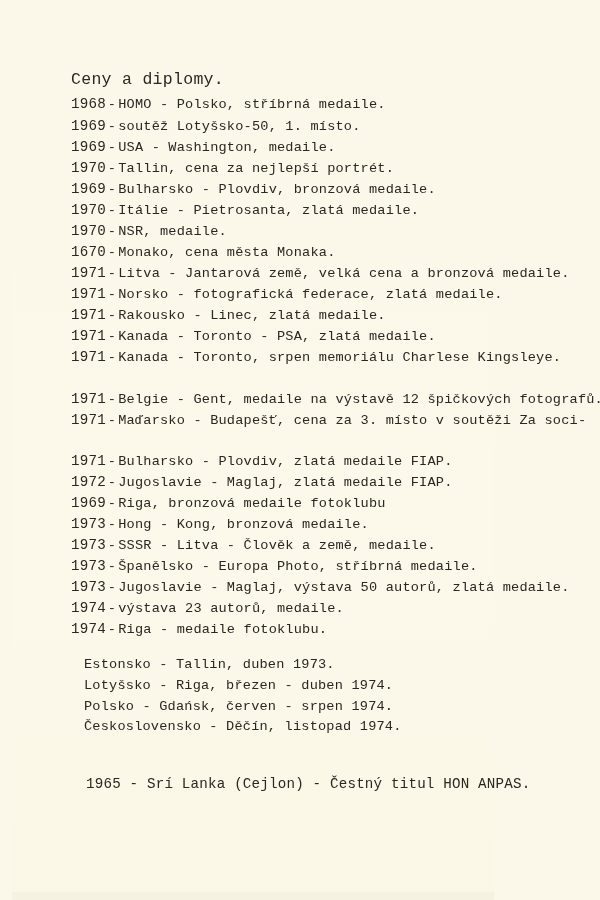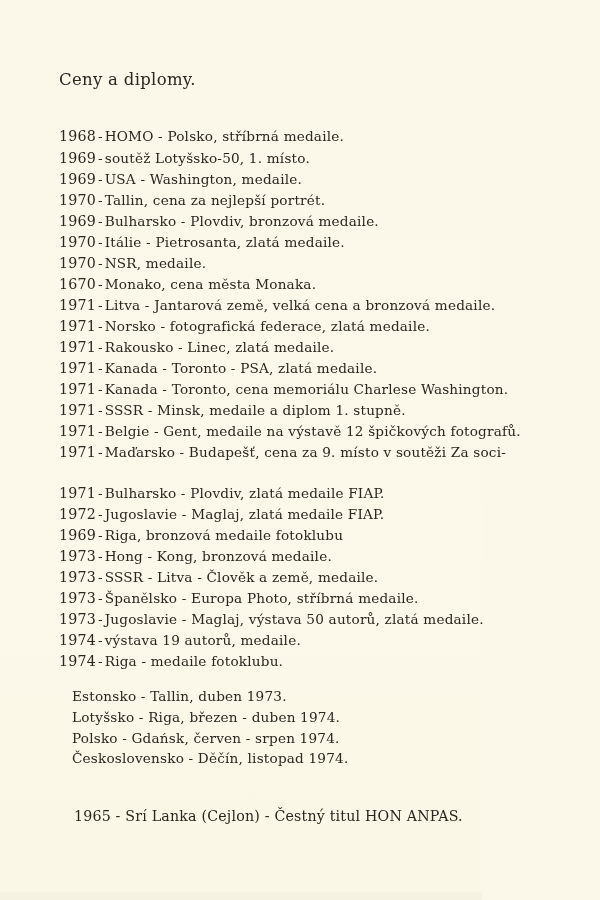--- a/index.html
+++ b/index.html
@@ -10,23 +10,24 @@
       width: 600px;
       height: 900px;
       background: #fbf8e9;
       overflow: hidden;
       position: relative;
       font-family: "DejaVu Serif", "Liberation Serif", serif;
       color: #2a2620;
     }
     .page {
       position: absolute;
-      left: 0; top: 0;
+      left: 12px; top: 0;
       width: 482px; height: 900px;
       background: linear-gradient(180deg, #fbf8ea 0%, #fcf9eb 60%, #fbf7e6 100%);
+      font-family: Liberation Mono, monospace;
     }
     .bottom-edge {
       position: absolute;
       left: 0; right: 0; bottom: 0;
       height: 8px;
       background: #f6f2e1;
     }
     .heading {
       position: absolute;
       font-size: 16.5px;
@@ -34,21 +35,20 @@
       color: #2b2722;
       white-space: nowrap;
     }
     .line {
       position: absolute;
       font-size: 13.6px;
       letter-spacing: 0.2px;
       white-space: nowrap;
       color: #2a2620;
       line-height: 1;
-      margin-top: 32px;
     }
     .year {
       font-size: 14.2px;
     }
     .sep {
       display: inline-block;
       margin: 0 2px;
     }
   </style>
 </head>
@@ -63,32 +63,31 @@
   <div class="line" style="left:59px; top:140px;"><span class="year">1969</span><span class="sep">-</span><span>USA - Washington, medaile.</span></div>
   <div class="line" style="left:59px; top:161px;"><span class="year">1970</span><span class="sep">-</span><span>Tallin, cena za nejlepší portrét.</span></div>
   <div class="line" style="left:59px; top:182px;"><span class="year">1969</span><span class="sep">-</span><span>Bulharsko - Plovdiv, bronzová medaile.</span></div>
   <div class="line" style="left:59px; top:203px;"><span class="year">1970</span><span class="sep">-</span><span>Itálie - Pietrosanta, zlatá medaile.</span></div>
   <div class="line" style="left:59px; top:224px;text-align:center;"><span class="year">1970</span><span class="sep">-</span><span>NSR, medaile.</span></div>
   <div class="line" style="left:59px; top:245px;"><span class="year">1670</span><span class="sep">-</span><span>Monako, cena města Monaka.</span></div>
   <div class="line" style="left:59px; top:266px;"><span class="year">1971</span><span class="sep">-</span><span>Litva - Jantarová země, velká cena a bronzová medaile.</span></div>
   <div class="line" style="left:59px; top:287px;"><span class="year">1971</span><span class="sep">-</span><span>Norsko - fotografická federace, zlatá medaile.</span></div>
   <div class="line" style="left:59px; top:308px;"><span class="year">1971</span><span class="sep">-</span><span>Rakousko - Linec, zlatá medaile.</span></div>
   <div class="line" style="left:59px; top:329px;"><span class="year">1971</span><span class="sep">-</span><span>Kanada - Toronto - PSA, zlatá medaile.</span></div>
-  <div class="line" style="left:59px; top:350px;"><span class="year">1971</span><span class="sep">-</span><span>Kanada - Toronto, cena memoriálu Charlese Washington.</span></div>
-  <div class="line" style="left:59px; top:371px;"><span class="year">1971</span><span class="sep">-</span><span>SSSR - Minsk, medaile a diplom 1. stupně.</span></div>
+  <div class="line" style="left:59px; top:350px;"><span class="year">1971</span><span class="sep">-</span><span>Kanada - Toronto, srpen memoriálu Charlese Kingsleye.</span></div>
   <div class="line" style="left:59px; top:392px;"><span class="year">1971</span><span class="sep">-</span><span>Belgie - Gent, medaile na výstavě 12 špičkových fotografů.</span></div>
-  <div class="line" style="left:59px; top:413px;"><span class="year">1971</span><span class="sep">-</span><span>Maďarsko - Budapešť, cena za 9. místo v soutěži Za soci-</span></div>
+  <div class="line" style="left:59px; top:413px;"><span class="year">1971</span><span class="sep">-</span><span>Maďarsko - Budapešť, cena za 3. místo v soutěži Za soci-</span></div>
   <div class="line" style="left:59px; top:454px;"><span class="year">1971</span><span class="sep">-</span><span>Bulharsko - Plovdiv, zlatá medaile FIAP.</span></div>
   <div class="line" style="left:59px; top:475px;"><span class="year">1972</span><span class="sep">-</span><span>Jugoslavie - Maglaj, zlatá medaile FIAP.</span></div>
   <div class="line" style="left:59px; top:496px;"><span class="year">1969</span><span class="sep">-</span><span>Riga, bronzová medaile fotoklubu</span></div>
   <div class="line" style="left:59px; top:517px;"><span class="year">1973</span><span class="sep">-</span><span>Hong - Kong, bronzová medaile.</span></div>
   <div class="line" style="left:59px; top:538px;"><span class="year">1973</span><span class="sep">-</span><span>SSSR - Litva - Člověk a země, medaile.</span></div>
   <div class="line" style="left:59px; top:559px;"><span class="year">1973</span><span class="sep">-</span><span>Španělsko - Europa Photo, stříbrná medaile.</span></div>
   <div class="line" style="left:59px; top:580px;"><span class="year">1973</span><span class="sep">-</span><span>Jugoslavie - Maglaj, výstava 50 autorů, zlatá medaile.</span></div>
-  <div class="line" style="left:59px; top:601px;"><span class="year">1974</span><span class="sep">-</span><span>výstava 19 autorů, medaile.</span></div>
+  <div class="line" style="left:59px; top:601px;"><span class="year">1974</span><span class="sep">-</span><span>výstava 23 autorů, medaile.</span></div>
   <div class="line" style="left:59px; top:622px;"><span class="year">1974</span><span class="sep">-</span><span>Riga - medaile fotoklubu.</span></div>
 
   <div class="line" style="left:72px; top:658px;">Estonsko - Tallin, duben 1973.</div>
   <div class="line" style="left:72px; top:679px;">Lotyšsko - Riga, březen - duben 1974.</div>
   <div class="line" style="left:72px; top:700px;">Polsko - Gdańsk, červen - srpen 1974.</div>
   <div class="line" style="left:72px; top:720px;">Československo - Děčín, listopad 1974.</div>
 
   <div class="line" style="left:74px; top:777px; font-size:14.2px;">1965 - Srí Lanka (Cejlon) - Čestný titul HON ANPAS.</div>
 
   <div class="bottom-edge"></div>

